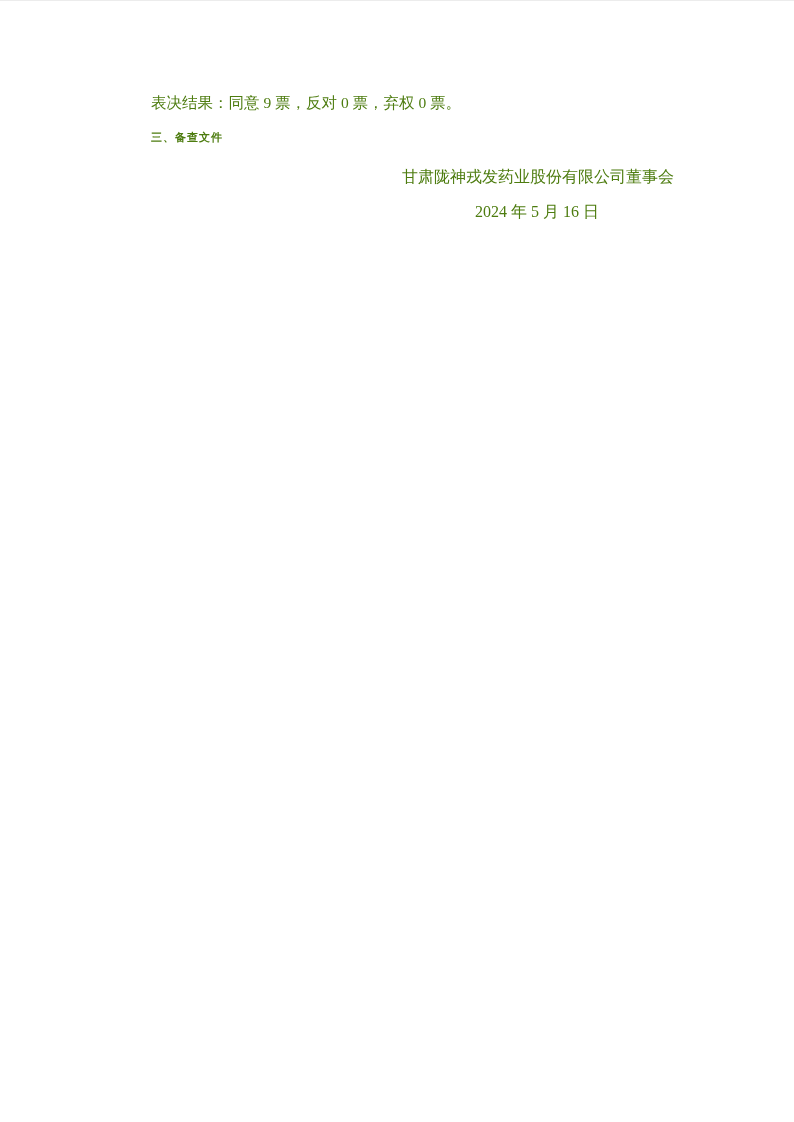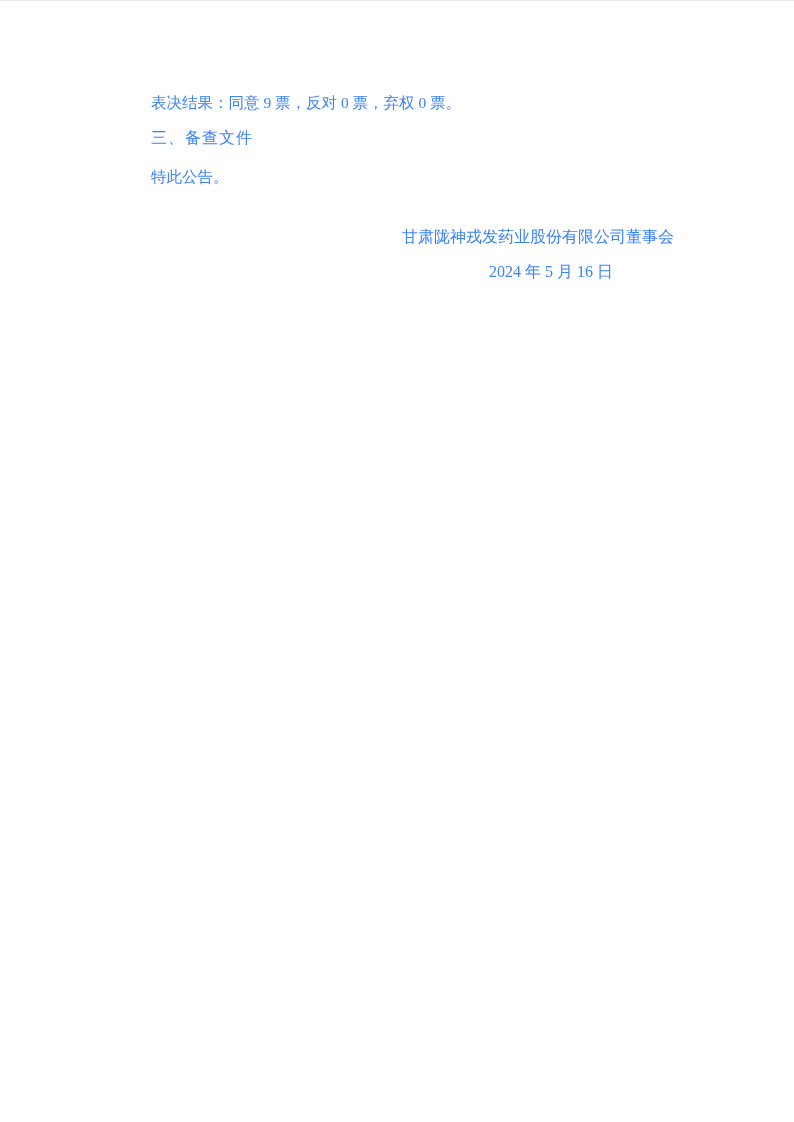--- a/index.html
+++ b/index.html
@@ -6,21 +6,21 @@
     margin: 0;
     padding: 0;
     background: #ffffff;
   }
   .page {
     position: relative;
     width: 794px;
     height: 1122px;
     margin: 0 auto;
     background: #ffffff;
-    color: #3b82f6;
+    color: #4d7c0f;
     font-family: "Liberation Serif", "DejaVu Serif", serif;
     border-top: 1px solid #ececec;
     box-sizing: border-box;
     overflow: hidden;
   }
   .content {
     position: absolute;
     top: 0;
     left: 151px;
     right: 120px;
@@ -29,23 +29,23 @@
   .line {
     font-size: 15.5px;
     line-height: 17px;
     margin: 0;
     white-space: nowrap;
   }
   .vote-line {
     margin-bottom: 17px;
   }
   .section-heading {
-    font-size: 16px;
+    font-size: 11px;
     line-height: 19px;
-    font-weight: 400;
+    font-weight: 700;
     font-family: "Liberation Sans", "DejaVu Sans", sans-serif;
     margin: 0 0 21px 0;
     letter-spacing: 1px;
     white-space: nowrap;
   }
   .list-item {
     margin-bottom: 16px;
   }
   .closing-line {
     margin-bottom: 43px;
@@ -56,38 +56,37 @@
   .signature-line {
     font-size: 16px;
     line-height: 18px;
     margin: 0 0 17px 0;
     white-space: nowrap;
     text-align: right;
   }
   .date-line {
     font-size: 16px;
     line-height: 18px;
-    margin: 0;
+    margin: 14px;
     padding-right: 61px;
     white-space: nowrap;
   }
 </style>
 </head>
 <body>
 
 <div class="page">
   <div class="content">
 
     <p class="line vote-line">表决结果：同意 9 票，反对 0 票，弃权 0 票。</p>
 
     <h3 class="section-heading">三、备查文件</h3>
 
 
 
-    <p class="line closing-line">特此公告。</p>
 
     <div class="sig-block">
       <p class="signature-line">甘肃陇神戎发药业股份有限公司董事会</p>
       <p class="date-line">2024 年 5 月 16 日</p>
     </div>
 
   </div>
 </div>
 
 </body></html>

